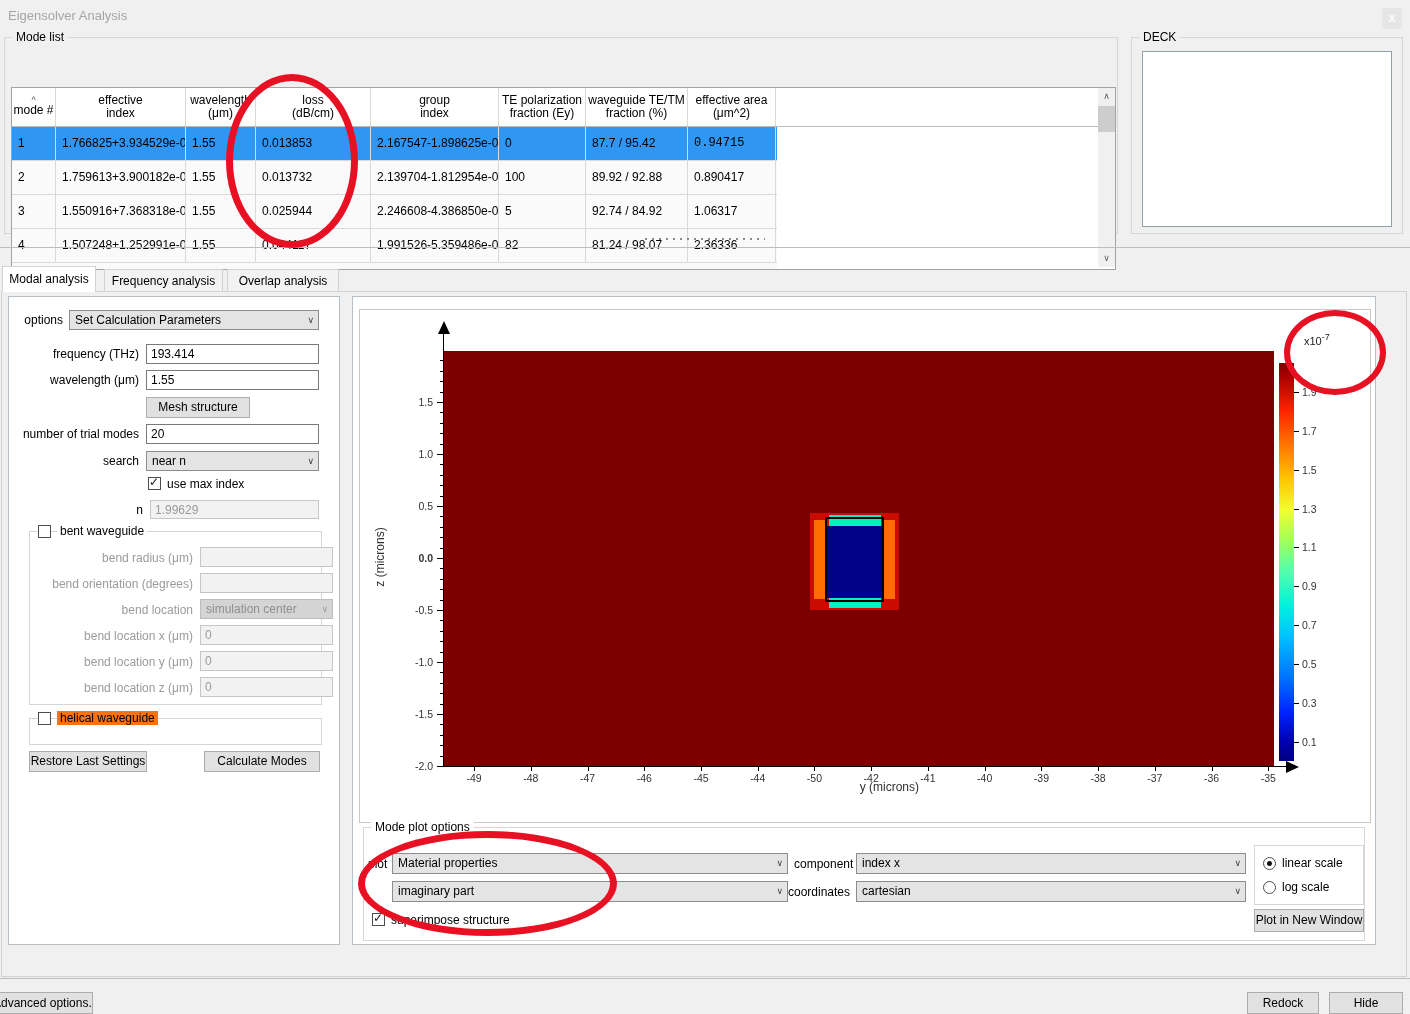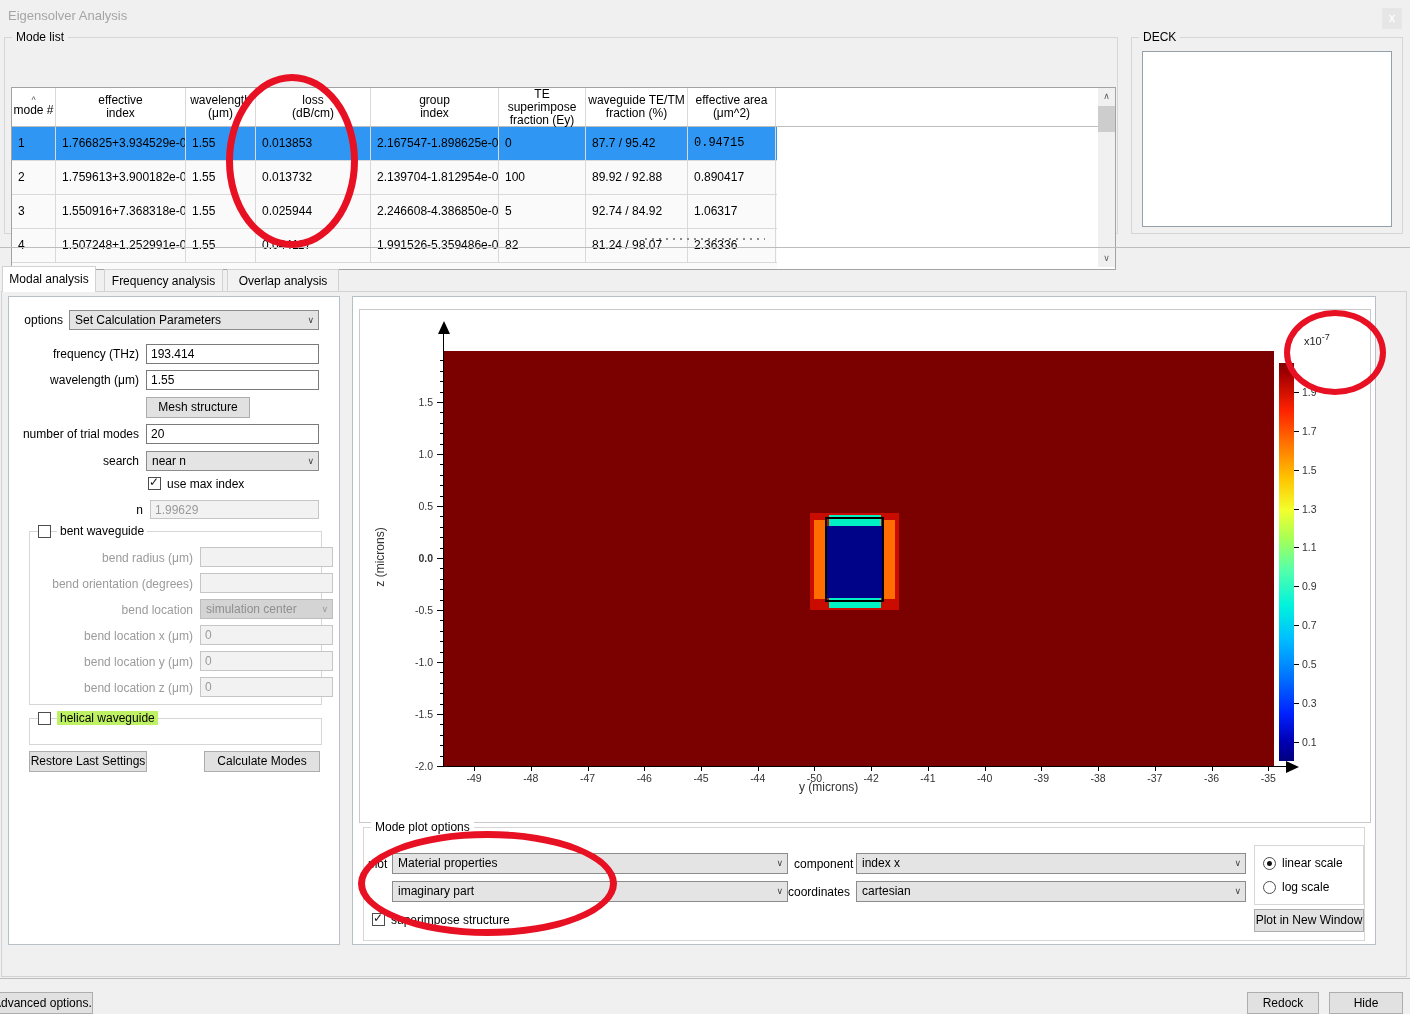--- a/index.html
+++ b/index.html
@@ -90,21 +90,21 @@
     <div class="thead">
           <div class="th" style="width: 44px;"><div class="sort">^</div><div class="thlbl">mode #</div></div>
           <div class="th" style="width: 130px;"><div class="thlbl">effective
 index</div></div>
           <div class="th" style="width: 70px;"><div class="thlbl">wavelength
 (μm)</div></div>
           <div class="th" style="width: 115px;"><div class="thlbl">loss
 (dB/cm)</div></div>
           <div class="th" style="width: 128px;"><div class="thlbl">group
 index</div></div>
-          <div class="th" style="width: 87px;"><div class="thlbl">TE superimpose
+          <div class="th" style="width: 87px;"><div class="thlbl">TE polarization
 fraction (Ey)</div></div>
           <div class="th" style="width: 102px;"><div class="thlbl">waveguide TE/TM
 fraction (%)</div></div>
           <div class="th" style="width: 88px;"><div class="thlbl">effective area
 (μm^2)</div></div>
         </div>
         <div class="tr sel">
           <div class="td" style="width: 44px;">1</div>
           <div class="td" style="width: 130px;">1.766825+3.934529e-08i</div>
           <div class="td" style="width: 70px;">1.55</div>
@@ -224,21 +224,21 @@
           </div>
           <div class="brow">
             <div class="blab">bend location z (μm)</div>
             <div class="textbox dis bfield">0</div>
           </div>
         </div>
     </div>
 
     <div class="group onwhite" style="left:20px;top:421px;width:291px;height:25px;">
       <div class="cb" style="left:8px;top:-7px;background:#fff;"></div>
-      <div class="lbl" style="left:27px;top:-8px;background:#bef264;padding:0 3px;">helical waveguide</div>
+      <div class="lbl" style="left:27px;top:-8px;background:#f97316;padding:0 3px;">helical waveguide</div>
     </div>
 
     <div class="btn" style="left:20px;top:454px;width:118px;height:21px;">Restore Last Settings</div>
     <div class="btn" style="left:195px;top:454px;width:116px;height:21px;">Calculate Modes</div>
   </div>
 
   <div class="panel" style="left:352px;top:296px;width:1024px;height:649px;">
     <div class="plot">
 
       <div class="heatmap" style="background: rgb(123, 1, 0);">
@@ -250,21 +250,21 @@
           <div class="srect" style="left: 383px; top: 175px; width: 56px; height: 72px; background: rgb(0, 3, 135);"></div>
           <div class="srect" style="left: 381px; top: 166px; width: 59px; height: 85px; border: 2px solid rgb(0, 0, 0); box-sizing: border-box;"></div>
         </div>
 
       <div class="axis" style="left:83px;top:24px;width:1px;height:432px;"></div>
       <div class="axis" style="left:83px;top:456px;width:844px;height:1px;"></div>
       <div class="arrow-up" style="left:78px;top:11px;"></div>
       <div class="arrow-right" style="left:926px;top:451px;"></div>
 
       <div class="tickl rot90" style="left:-60px;top:240px;width:160px;text-align:center;font-size:12px;">z (microns)</div>
-      <div class="tickl" style="left:439px;top:470px;width:120px;text-align:left;font-size:12px;">y (microns)</div>
+      <div class="tickl" style="left:439px;top:470px;width:120px;text-align:right;font-size:12px;">y (microns)</div>
 
       <div class="cbar"></div>
       <div class="mult"><span>x10</span><sup>-7</sup></div>
     <div style="position: absolute; left: 114.068px; top: 456px; width: 1px; height: 5px; background: rgb(0, 0, 0);"></div>
         <div class="tickl" style="left: 94.0684px; top: 462px; width: 40px; text-align: center;">-49</div>
         <div style="position: absolute; left: 170.801px; top: 456px; width: 1px; height: 5px; background: rgb(0, 0, 0);"></div>
         <div class="tickl" style="left: 150.801px; top: 462px; width: 40px; text-align: center;">-48</div>
         <div style="position: absolute; left: 227.534px; top: 456px; width: 1px; height: 5px; background: rgb(0, 0, 0);"></div>
         <div class="tickl" style="left: 207.534px; top: 462px; width: 40px; text-align: center;">-47</div>
         <div style="position: absolute; left: 284.267px; top: 456px; width: 1px; height: 5px; background: rgb(0, 0, 0);"></div>

